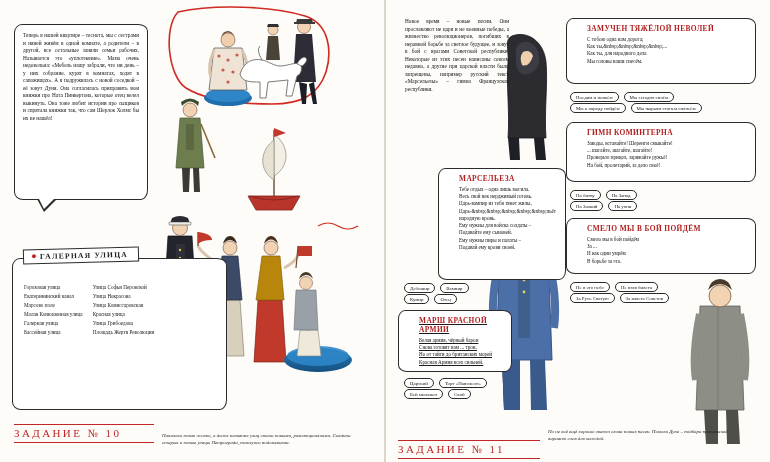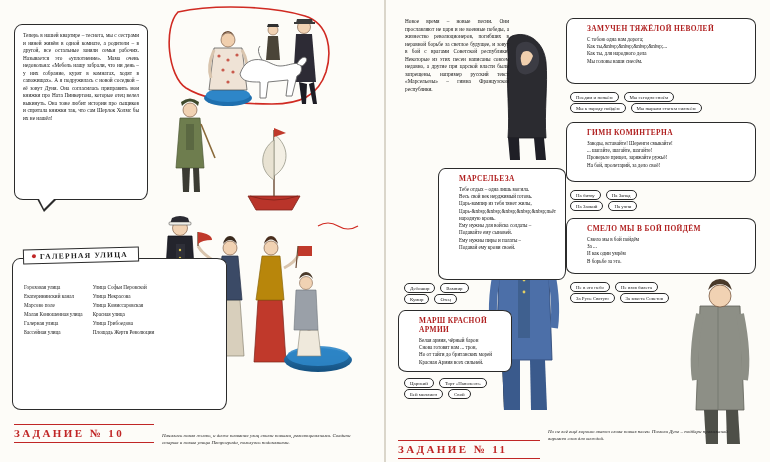--- a/index.html
+++ b/index.html
@@ -105,21 +105,21 @@
   .col-new li { }
 
   
   .task {
     position:absolute;
     border-top:1.6px solid #c02626;
     border-bottom:1.6px solid #c02626;
     padding:2px 0 3px 0;
   }
   .task .ttl {
-    font-size:11px; letter-spacing:2.4px; font-weight:bold;
+    font-size:11px; letter-spacing:2.4px; font-weight:normal;
     color:#c02626; font-family:"Liberation Serif", serif;
   }
   .task-desc {
     position:absolute; font-size:5px; line-height:1.45;
     color:#1f1f1f; font-style:italic;
   }
 
   
   svg.ill { position:absolute; left:0; top:0; width:770px; height:462px; pointer-events:none; }
 </style>
@@ -341,21 +341,21 @@
   </div>
   <div class="pillrow" style="left:404px; top:283px;">
     <span class="pill">Дебошир</span>
     <span class="pill">Вампир</span>
   </div>
   <div class="pillrow" style="left:404px; top:294px;">
     <span class="pill">Кумир</span>
     <span class="pill">Отец</span>
   </div>
 
-  <div class="song" style="left:398px; top:310px; width:114px; height:62px;">
+  <div class="song" style="left:398px; top:310px; width:114px; height:62px;text-decoration:underline;">
     <h4>МАРШ КРАСНОЙ АРМИИ</h4>
     <div class="lyr" style="white-space:pre-line;">Белая армия, чёрный барон
 Снова готовят нам  ...  трон,
 Но от тайги до британских морей
 Красная Армия всех сильней.</div>
   </div>
   <div class="pillrow" style="left:404px; top:378px;">
     <span class="pill">Царский</span>
     <span class="pill">Торт «Наполеон»</span>
   </div>

